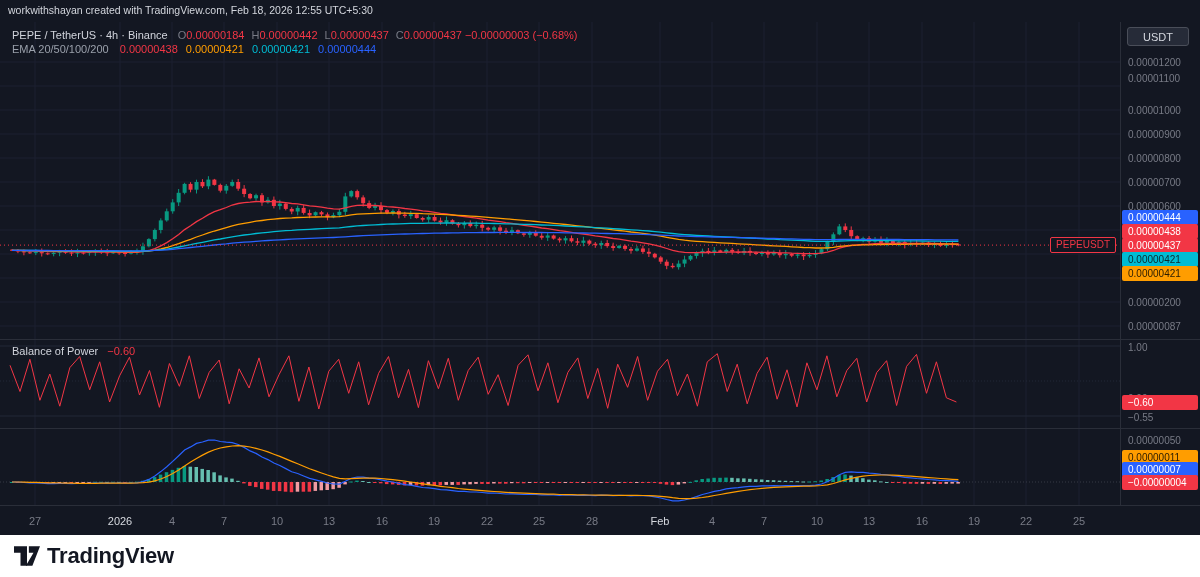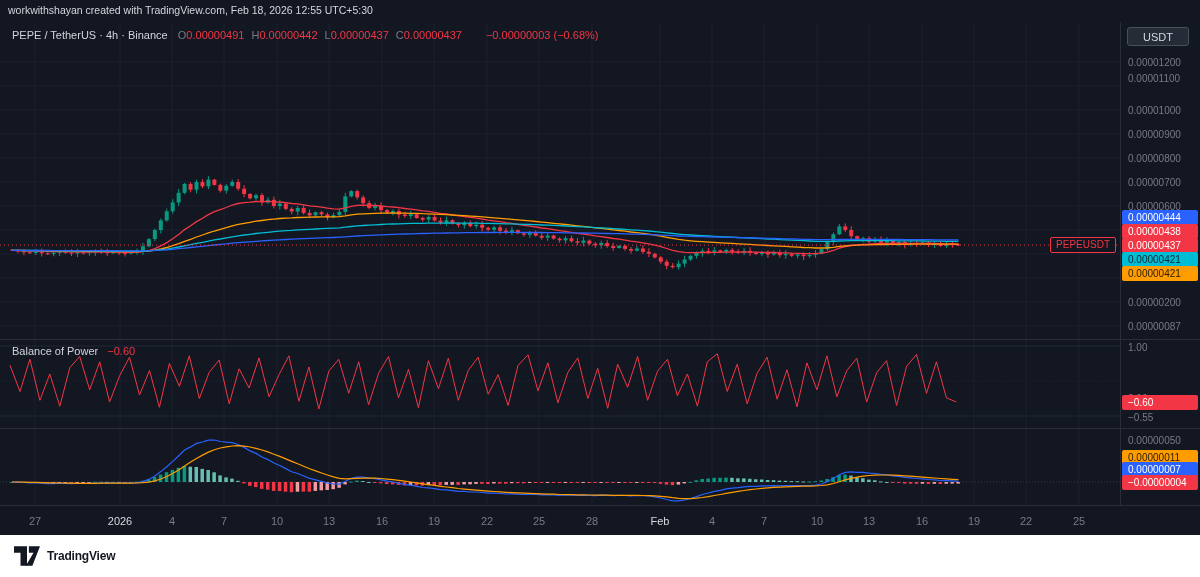--- a/index.html
+++ b/index.html
@@ -6,41 +6,41 @@
   #app{position:relative;width:1200px;height:577px;background:#131722;overflow:hidden;
        font-family:"Liberation Sans","DejaVu Sans",sans-serif;}
   #attribution{position:absolute;left:8px;top:4px;font-size:10.5px;color:#d3d6dd;white-space:nowrap;z-index:8;}
   .pane{position:absolute;left:0;width:1120px;display:block;z-index:1;}
   .sep{position:absolute;left:0;width:1200px;height:1px;background:#2a2e39;z-index:4;}
   #axis-border{position:absolute;left:1120px;top:22px;width:0;height:483px;border-left:1px solid #2a2e39;z-index:4;}
   .legend{position:absolute;left:12px;font-size:11px;color:#d1d4dc;white-space:nowrap;z-index:6;line-height:13px;}
   .legend .dim{color:#9aa0ab;}
   .olabel{color:#787b86;margin-left:7px;}
   .oval{color:#f23645;}
-  #price-change{color:#f23645;margin-left:21px;}
+  #price-change{color:#f23645;margin-left:0;}
   #ema-values span,#macd-values span{margin-left:8px;}
   #bop-value{color:#f23645;margin-left:6px;}
   #price-axis{position:absolute;left:1121px;top:22px;width:79px;height:483px;z-index:5;}
   .axis-label{position:absolute;left:7px;transform:translateY(-50%);font-size:10px;color:#787b86;white-space:nowrap;}
   .badge{position:absolute;left:1px;width:70px;height:15px;border-radius:2px;font-size:10px;line-height:15px;
          padding-left:6px;white-space:nowrap;z-index:6;}
   #symbol-price-label{position:absolute;right:84px;top:237px;height:14px;line-height:13px;border:1px solid #f23645;
          color:#f23645;background:rgba(19,23,34,0.92);font-size:10px;padding:0 5px;border-radius:2px;z-index:6;}
   #currency-button{position:absolute;left:1127px;top:27px;width:62px;height:19px;background:#262b38;
          border:1px solid #4a4e59;border-radius:3px;color:#d6d9e0;font-size:11px;z-index:7;
          font-family:"Liberation Sans","DejaVu Sans",sans-serif;cursor:pointer;padding:0;}
   #time-axis{position:absolute;left:0;top:505px;width:1200px;height:30px;border-top:1px solid #2a2e39;
          background:#131722;z-index:5;padding-left:45px;}
   .tick-label{position:absolute;top:0;height:30px;line-height:30px;transform:translateX(-50%);
          font-size:11px;color:#787b86;white-space:nowrap;}
   .tick-label.major{color:#d6d9df;}
   #footer{position:absolute;left:0;top:535px;width:1200px;height:42px;background:#ffffff;z-index:8;
          display:flex;align-items:center;padding-left:14px;box-sizing:border-box;}
   #brand{display:flex;align-items:center;gap:7px;text-decoration:none;cursor:pointer;}
-  #brand span{font-size:12px;font-weight:700;color:#131722;letter-spacing:-0.2px;}
+  #brand span{font-size:22px;font-weight:700;color:#131722;letter-spacing:-0.2px;}
 </style>
 </head>
 <body>
 
 <div id="app">
   <div id="attribution">workwithshayan created with TradingView.com, Feb 18, 2026 12:55 UTC+5:30</div>
 
   <svg id="svg-main" class="pane" style="top:22px;height:318px" viewBox="0 0 1120 318">
       <g>
         <line x1="35" x2="35" y1="0" y2="318" stroke="#1c2130"></line>
@@ -625,22 +625,26 @@
         <polyline points="12.0,53.0 18.0,53.0 23.9,53.1 29.9,53.3 35.8,53.4 41.8,53.6 47.7,53.8 53.7,53.9 59.6,54.0 65.6,54.1 71.5,54.2 77.5,54.3 83.4,54.3 89.4,54.3 95.3,54.3 101.3,54.2 107.2,54.2 113.2,54.1 119.1,54.1 125.1,54.1 131.0,54.1 137.0,54.0 142.9,53.7 148.9,53.1 154.8,51.8 160.8,50.0 166.8,47.5 172.7,44.5 178.7,41.0 184.6,37.0 190.6,33.1 196.5,29.4 202.5,26.1 208.4,23.1 214.4,20.7 220.3,19.0 226.3,17.9 232.2,17.0 238.2,16.7 244.1,17.1 250.1,18.0 256.0,19.3 262.0,21.0 267.9,22.9 273.9,25.2 279.8,27.4 285.8,29.9 291.7,32.4 297.7,34.8 303.6,37.3 309.6,39.7 315.6,41.9 321.5,44.0 327.5,46.0 333.4,47.8 339.4,49.3 345.3,49.9 351.3,49.7 357.2,49.4 363.2,49.1 369.1,49.1 375.1,49.2 381.0,49.5 387.0,50.1 392.9,50.7 398.9,51.4 404.8,52.2 410.8,53.0 416.7,53.9 422.7,54.8 428.6,55.6 434.6,56.4 440.5,57.3 446.5,58.0 452.4,58.7 458.4,59.5 464.4,60.1 470.3,60.6 476.3,61.1 482.2,61.6 488.2,62.1 494.1,62.5 500.1,62.9 506.0,63.3 512.0,63.6 517.9,63.9 523.9,64.2 529.8,64.4 535.8,64.7 541.7,64.9 547.7,65.1 553.6,65.2 559.6,65.5 565.5,65.6 571.5,65.7 577.4,65.9 583.4,65.9 589.3,66.0 595.3,66.1 601.2,66.1 607.2,66.2 613.2,66.3 619.1,66.3 625.1,66.3 631.0,66.4 637.0,66.4 642.9,66.5 648.9,66.6 654.8,66.8 660.8,67.3 666.7,67.9 672.7,68.7 678.6,69.3 684.6,69.7 690.5,69.6 696.5,69.2 702.4,68.5 708.4,67.6 714.3,66.5 720.3,65.5 726.2,64.4 732.2,63.3 738.1,62.4 744.1,61.5 750.0,60.7 756.0,60.0 762.0,59.4 767.9,58.9 773.9,58.4 779.8,58.1 785.8,57.8 791.7,57.6 797.7,57.4 803.6,57.2 809.6,57.1 815.5,56.9 821.5,56.5 827.4,55.8 833.4,54.5 839.3,52.8 845.3,50.9 851.2,49.3 857.2,48.1 863.1,47.1 869.1,46.5 875.0,46.1 881.0,46.0 886.9,46.0 892.9,46.1 898.8,46.4 904.8,46.8 910.8,47.2 916.7,47.7 922.7,48.1 928.6,48.6 934.6,49.0 940.5,49.5 946.5,49.9 952.4,50.3 958.4,50.7" fill="none" stroke="#ff9d00" stroke-width="1.2"></polyline>
       </g>
     </svg>
 
   <div class="sep" style="top:339px"></div>
   <div class="sep" style="top:428px"></div>
   <div id="axis-border"></div>
 
   <div id="legend-main" class="legend" style="top:29px">
     <span id="symbol-title">PEPE / TetherUS · 4h · Binance</span>
-    <span id="ohlc-values"><span class="olabel">O</span><span class="oval">0.00000491</span><span class="olabel">H</span><span class="oval">0.00000442</span><span class="olabel">L</span><span class="oval">0.00000437</span><span class="olabel">C</span><span class="oval">0.00000437</span></span>
+    <span id="ohlc-values"><span class="olabel">O</span><span class="oval">0.00000184</span><span class="olabel">H</span><span class="oval">0.00000442</span><span class="olabel">L</span><span class="oval">0.00000437</span><span class="olabel">C</span><span class="oval">0.00000437</span></span>
     <span id="price-change">−0.00000003 (−0.68%)</span>
+  </div>
+  <div id="legend-ema" class="legend" style="top:43px">
+    <span class="dim">EMA 20/50/100/200</span>
+    <span id="ema-values"><span style="color: rgb(242, 54, 69);">0.00000438</span><span style="color: rgb(255, 157, 0);">0.00000421</span><span style="color: rgb(0, 188, 212);">0.00000421</span><span style="color: rgb(41, 98, 255);">0.00000444</span></span>
   </div>
   <div id="legend-bop" class="legend" style="top:345px">
     <span>Balance of Power</span>
     <span id="bop-value">−0.60</span>
   </div>
 
   <div id="symbol-price-label">PEPEUSDT</div>
 
   <div id="price-axis">
       <span class="axis-label" style="top: 40px;">0.00001200</span>

